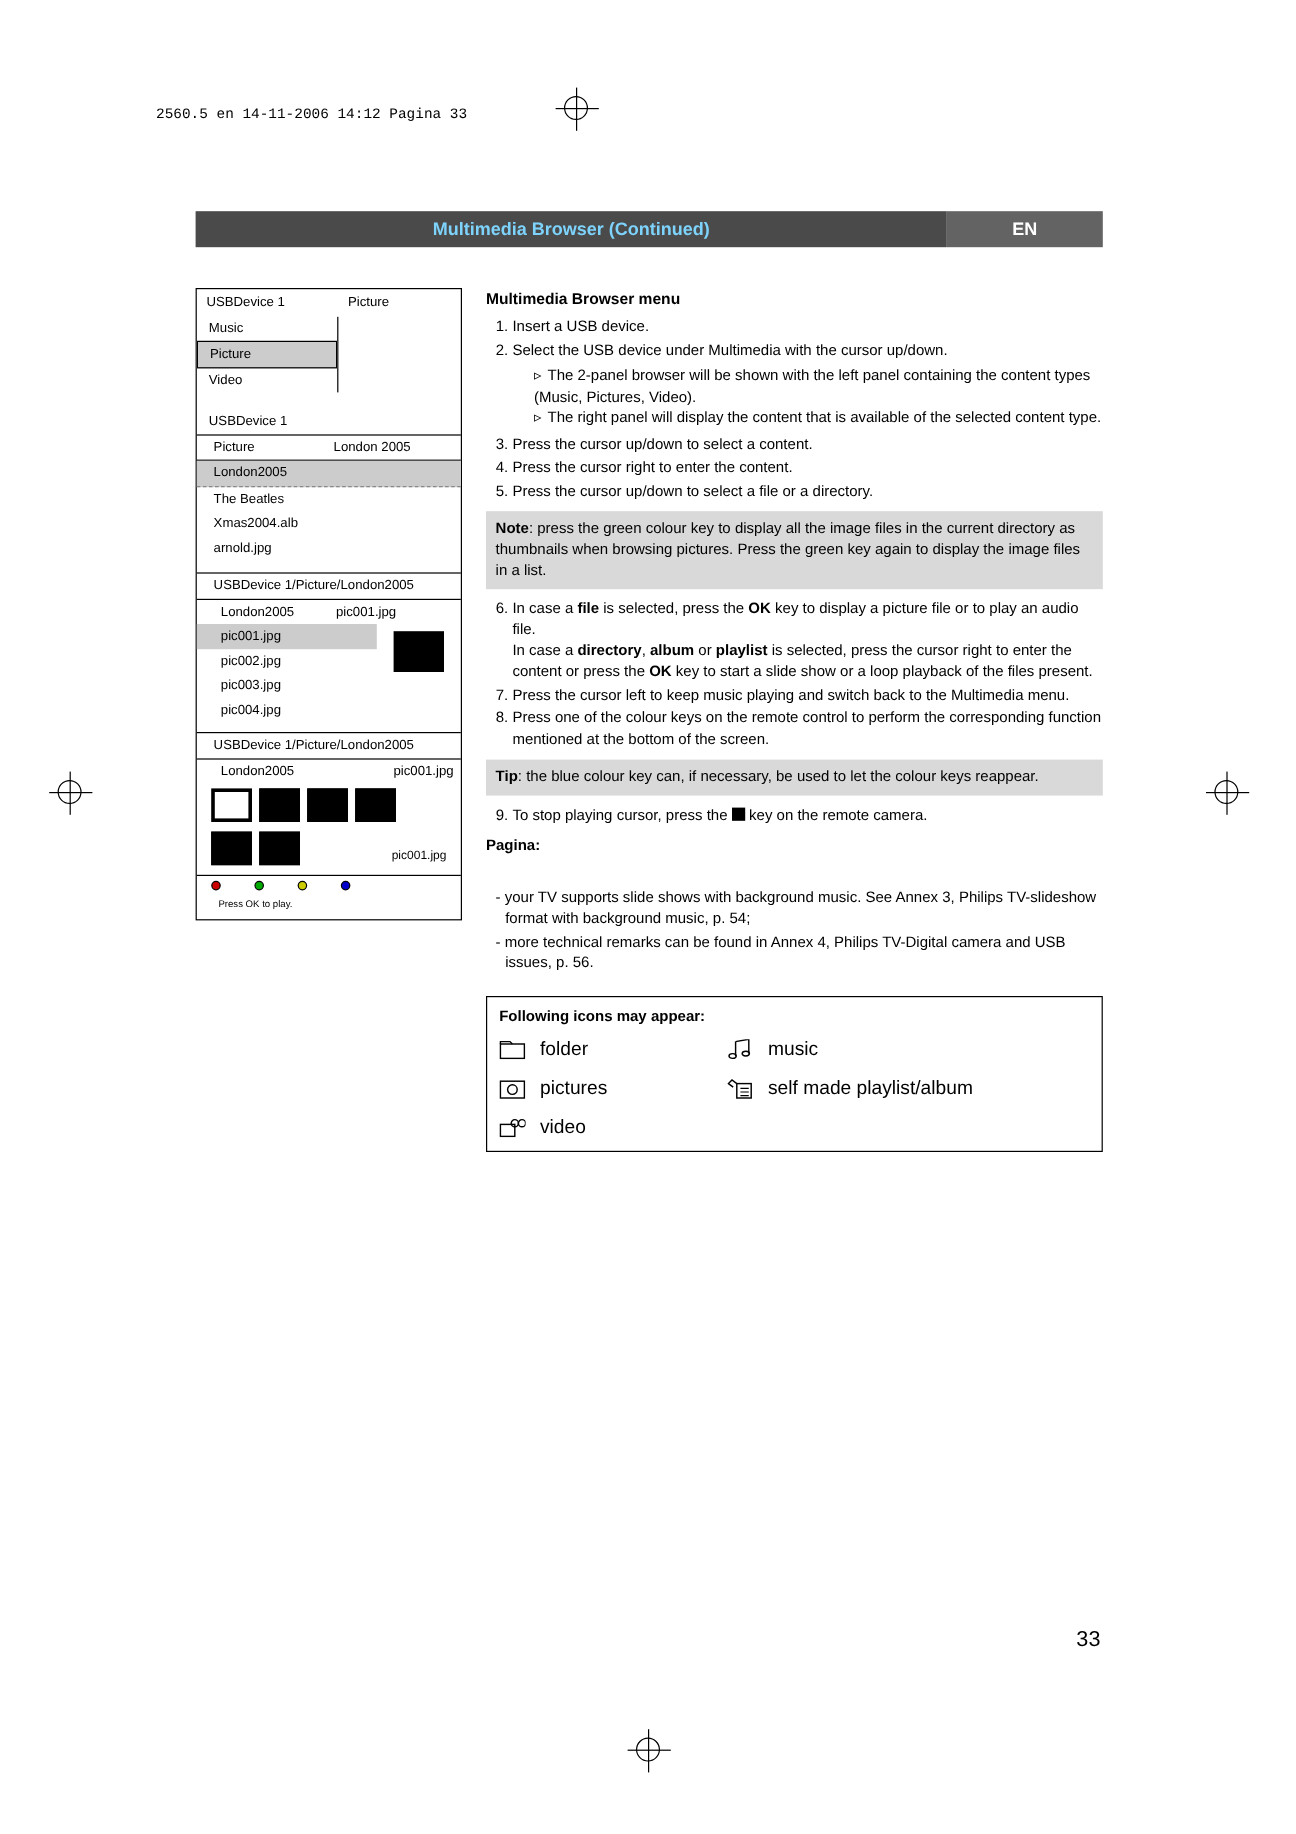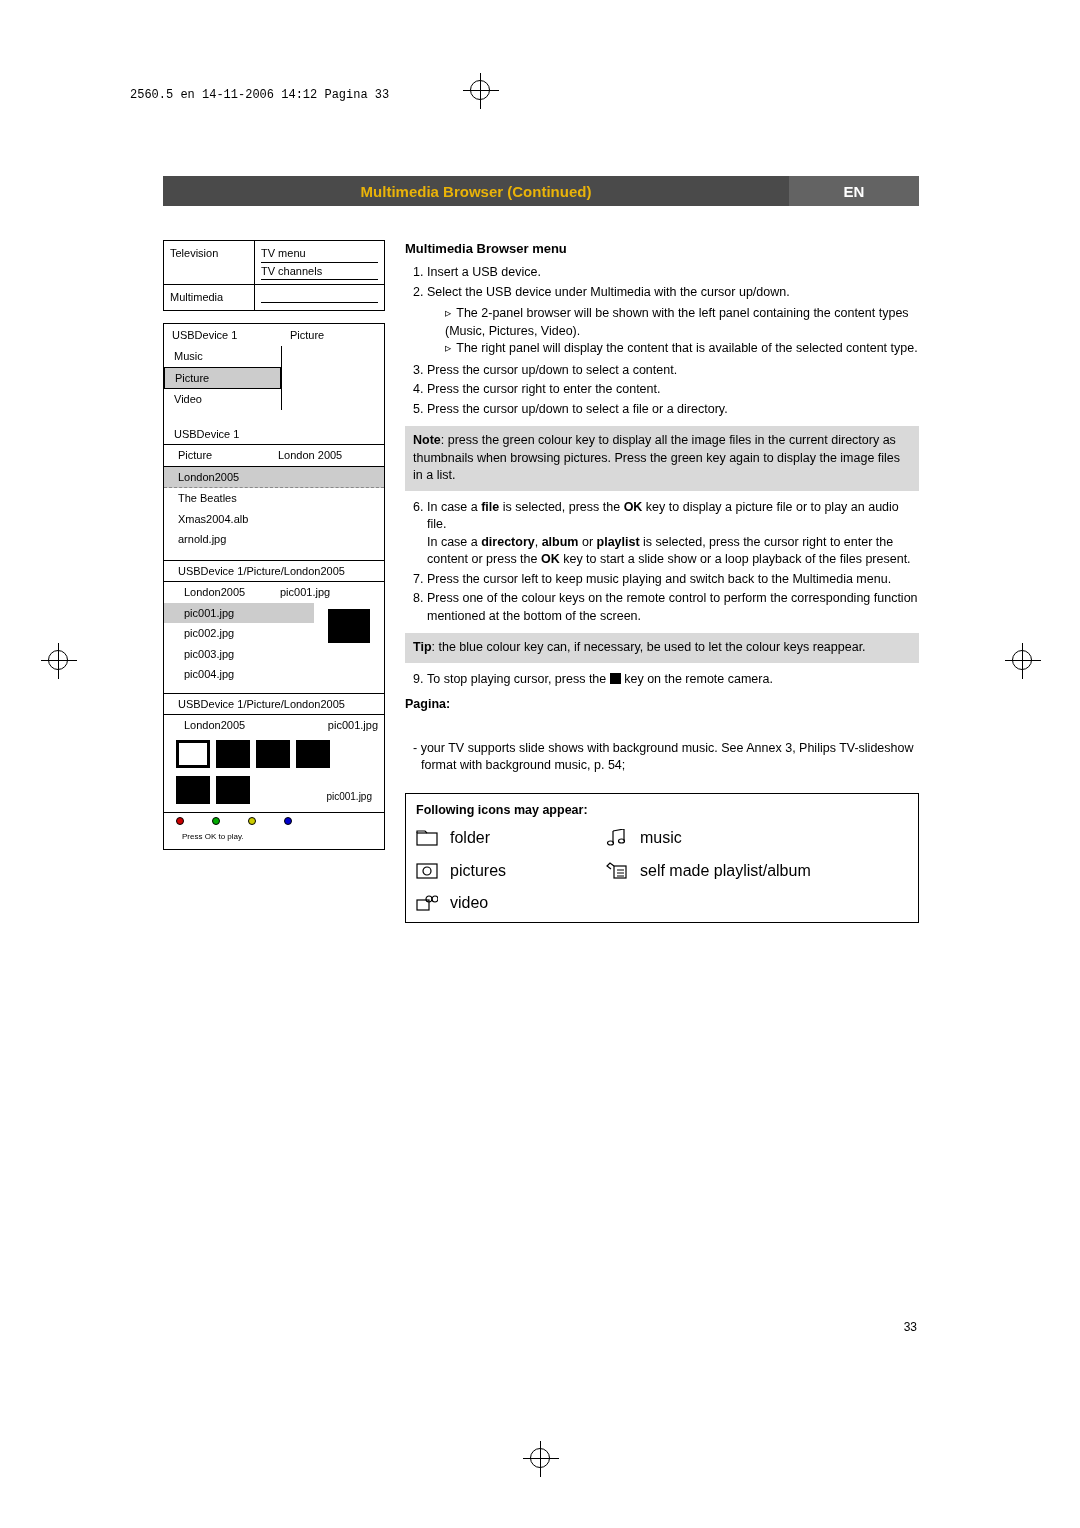--- a/index.html
+++ b/index.html
@@ -34,21 +34,21 @@
     position: absolute;
     top: 176px;
     left: 163px;
     width: 756px;
     height: 30px;
     display: flex;
   }
   .title-main {
     flex: 1;
     background: #4a4a4a;
-    color: #eab308;
+    color: #7dd3fc;
     font-weight: bold;
     font-size: 15px;
     display: flex;
     align-items: center;
     justify-content: center;
   }
   .title-lang {
     width: 130px;
     background: #636363;
     color: #fff;
@@ -104,21 +104,21 @@
   .icons-box {
     border: 1px solid #000;
     margin-top: 18px;
     padding: 8px 10px;
   }
   .icons-box h4 { font-size: 12.5px; font-weight: bold; margin-bottom: 8px; }
   .icon-grid { display: grid; grid-template-columns: 180px 1fr; row-gap: 10px; column-gap: 10px; }
   .icon-cell { display: flex; align-items: center; gap: 12px; font-size: 16px; }
   .icon-glyph { width: 22px; display: flex; justify-content: center; }
 
-  .page-num { position: absolute; right: 163px; top: 1320px; font-size: 12px; }
+  .page-num { position: absolute; right: 163px; top: 1356px; font-size: 18px; }
 
   .side-reg { position: absolute; top: 650px; width: 20px; height: 20px; border: 1px solid #000; border-radius: 50%; }
   .side-reg::before { content: ''; position: absolute; left: 9px; top: -8px; width: 1px; height: 36px; background: #000; }
   .side-reg::after { content: ''; position: absolute; top: 9px; left: -8px; height: 1px; width: 36px; background: #000; }
   .side-reg.left { left: 48px; }
   .side-reg.right { right: 48px; }
   .bottom-reg { position: absolute; bottom: 60px; left: 530px; width: 20px; height: 20px; border: 1px solid #000; border-radius: 50%; }
   .bottom-reg::before { content: ''; position: absolute; left: 9px; top: -8px; width: 1px; height: 36px; background: #000; }
   .bottom-reg::after { content: ''; position: absolute; top: 9px; left: -8px; height: 1px; width: 36px; background: #000; }
 </style>
@@ -131,35 +131,20 @@
 <div class="side-reg right"></div>
 <div class="bottom-reg"></div>
 
 <div class="title-bar">
   <div class="title-main">Multimedia Browser  (Continued)</div>
   <div class="title-lang">EN</div>
 </div>
 
 <div class="left-col">
 
-  <div class="panel">
-    <div class="panel-row">
-      <div class="panel-left">Television</div>
-      <div class="panel-right">
-        <span class="sub-underline">TV menu</span>
-        <span class="sub-underline">TV channels</span>
-      </div>
-    </div>
-    <div class="panel-row" style="border-top:1px solid #000;">
-      <div class="panel-left">Multimedia</div>
-      <div class="panel-right" style="border-left:1px solid #000;">
-        <span class="sub-underline" style="display:block; height:14px;"></span>
-      </div>
-    </div>
-  </div>
 
   <div class="panel" style="padding-bottom:4px;">
     <div style="display:flex;">
       <div style="width:118px; padding:3px 8px;">USBDevice 1</div>
       <div style="flex:1; padding:3px 8px;">Picture</div>
     </div>
     <div style="width:118px; border-right:1px solid #000;">
       <div style="padding:2px 10px;">Music</div>
       <div style="padding:2px 10px; border:1px solid #000;" class="highlight">Picture</div>
       <div style="padding:2px 10px;">Video</div>
@@ -255,20 +240,21 @@
 
   <ol start="9">
     <li>
       <span>To stop playing cursor, press the </span><span class="stop-key"></span><span> key on the remote camera.</span>
     </li>
   </ol>
 
   <div class="notes-hdr"><span>Pagina</span>:</div>
   <div class="dash-list">
     <div>- your TV supports slide shows with background music. See Annex 3, Philips TV-slideshow format with background music, p. 54;</div>
+    <div>- more technical remarks can be found in Annex 4, Philips TV-Digital camera and USB issues, p. 56.</div>
   </div>
 
   <div class="icons-box">
     <h4>Following icons may appear:</h4>
     <div class="icon-grid">
       <div class="icon-cell">
         <span class="icon-glyph">
           <svg width="22" height="16" viewBox="0 0 22 16">
               <rect x="1" y="3" width="20" height="12" fill="none" stroke="#000" stroke-width="1.2"></rect>
               <path d="M1 3 L1 1 L9 1 L11 3" fill="none" stroke="#000" stroke-width="1.2"></path>

